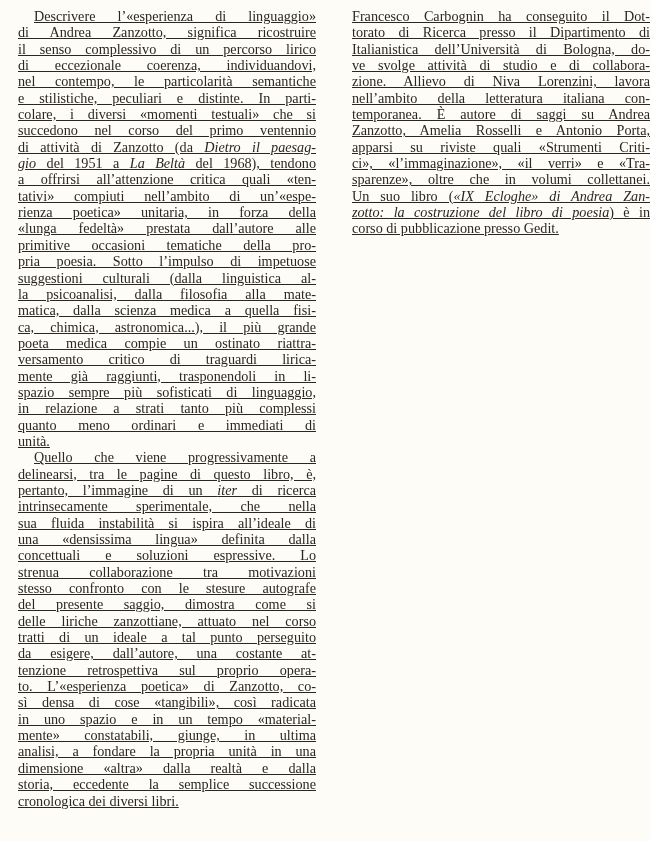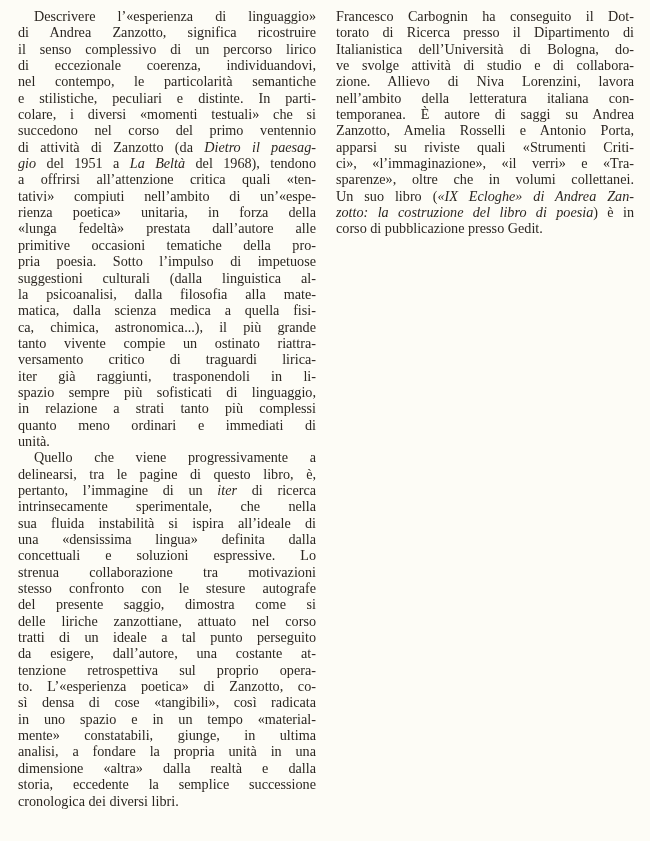--- a/index.html
+++ b/index.html
@@ -14,23 +14,24 @@
       overflow: hidden;
       color: #2b2621;
       font-family: "Liberation Serif", "DejaVu Serif", serif;
     }
     .col {
       position: absolute;
       top: 8px;
       width: 298px;
       font-size: 14.2px;
       line-height: 16.35px;
+      text-decoration: underline;
     }
     .col-left { left: 18px; }
-    .col-right { left: 336px; }
+    .col-right { left: 352px; }
     .line {
       display: block;
       white-space: nowrap;
       text-align: justify;
       text-align-last: justify;
       height: 16.35px;
     }
     .line.last {
       text-align-last: left;
     }
@@ -57,23 +58,23 @@
       <span class="line">a offrirsi all’attenzione critica quali «ten-</span>
       <span class="line">tativi» compiuti nell’ambito di un’«espe-</span>
       <span class="line">rienza poetica» unitaria, in forza della</span>
       <span class="line">«lunga fedeltà» prestata dall’autore alle</span>
       <span class="line">primitive occasioni tematiche della pro-</span>
       <span class="line">pria poesia. Sotto l’impulso di impetuose</span>
       <span class="line">suggestioni culturali (dalla linguistica al-</span>
       <span class="line">la psicoanalisi, dalla filosofia alla mate-</span>
       <span class="line">matica, dalla scienza medica a quella fisi-</span>
       <span class="line">ca, chimica, astronomica...), il più grande</span>
-      <span class="line">tanto vivente compie un ostinato riattra-</span>
+      <span class="line">poeta medica compie un ostinato riattra-</span>
       <span class="line">versamento critico di traguardi lirica-</span>
-      <span class="line">iter già raggiunti, trasponendoli in li-</span>
+      <span class="line">mente già raggiunti, trasponendoli in li-</span>
       <span class="line">spazio sempre più sofisticati di linguaggio,</span>
       <span class="line">in relazione a strati tanto più complessi</span>
       <span class="line">quanto meno ordinari e immediati di</span>
       <span class="line last">unità.</span>
     </div>
   <div>
       <span class="line indent">Quello che viene progressivamente a</span>
       <span class="line">delinearsi, tra le pagine di questo libro, è,</span>
       <span class="line">pertanto, l’immagine di un <i>iter</i> di ricerca</span>
       <span class="line">intrinsecamente sperimentale, che nella</span>

